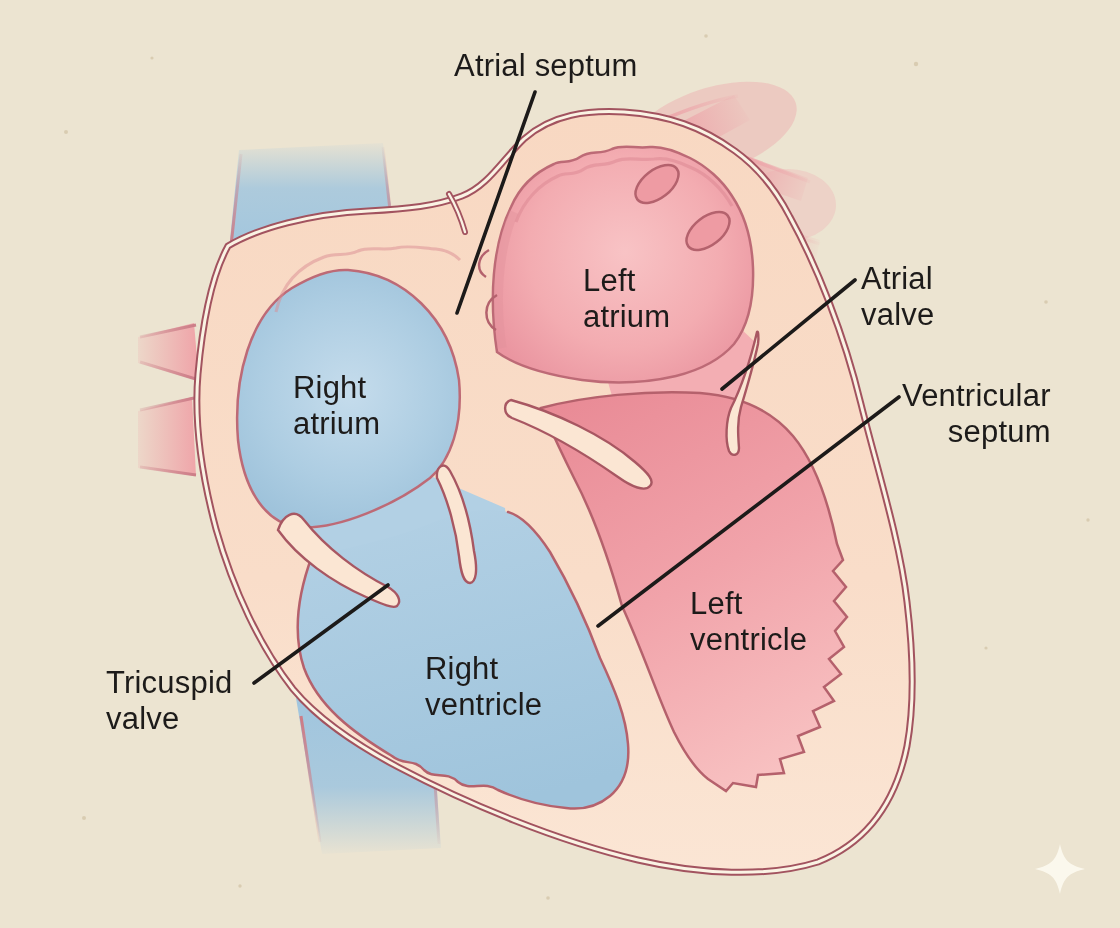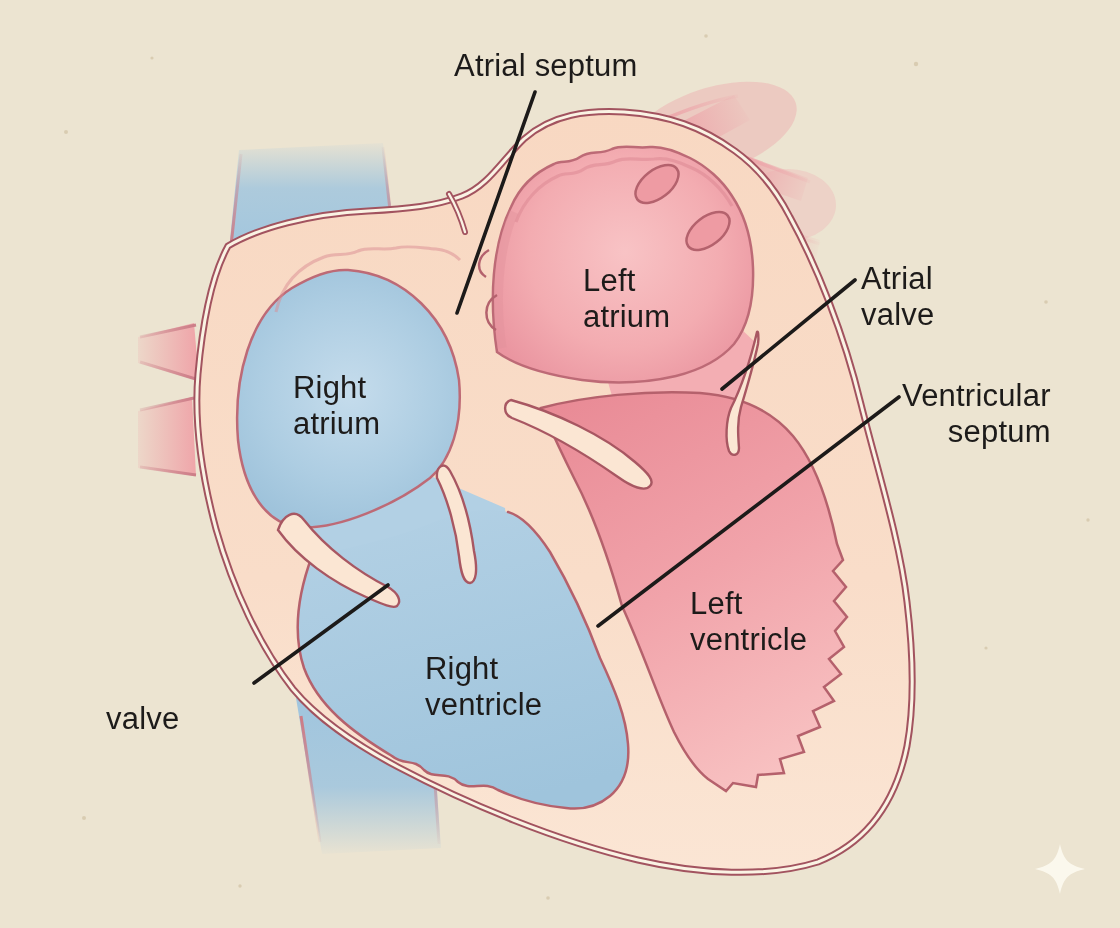--- a/index.html
+++ b/index.html
@@ -182,16 +182,16 @@
   </g>
 
   <path d="M 0,-25 C 3.5,-9 9,-3.5 25,0 C 9,3.5 3.5,9 0,25 C -3.5,9 -9,3.5 -25,0 C -9,-3.5 -3.5,-9 0,-25 Z" transform="translate(1060,869)" fill="#fcf9ee" opacity="0.95"></path>
 </svg>
 
 <div class="lbl" style="left:454px;top:48px;"><span>Atrial septum</span></div>
 <div class="lbl" style="left:583px;top:263px;"><span>Left</span><br><span>atrium</span></div>
 <div class="lbl" style="left:861px;top:261px;"><span>Atrial</span><br><span>valve</span></div>
 <div class="lbl" style="left:902px;top:378px;text-align:right;"><span>Ventricular</span><br><span>septum</span></div>
 <div class="lbl" style="left:293px;top:370px;"><span>Right</span><br><span>atrium</span></div>
-<div class="lbl" style="left:106px;top:665px;"><br><span>valve</span></div>
+<div class="lbl" style="left:106px;top:665px;"><span>Tricuspid</span><br><span>valve</span></div>
 <div class="lbl" style="left:425px;top:651px;"><span>Right</span><br><span>ventricle</span></div>
 <div class="lbl" style="left:690px;top:586px;"><span>Left</span><br><span>ventricle</span></div>
 </div>
 
 </body></html>

